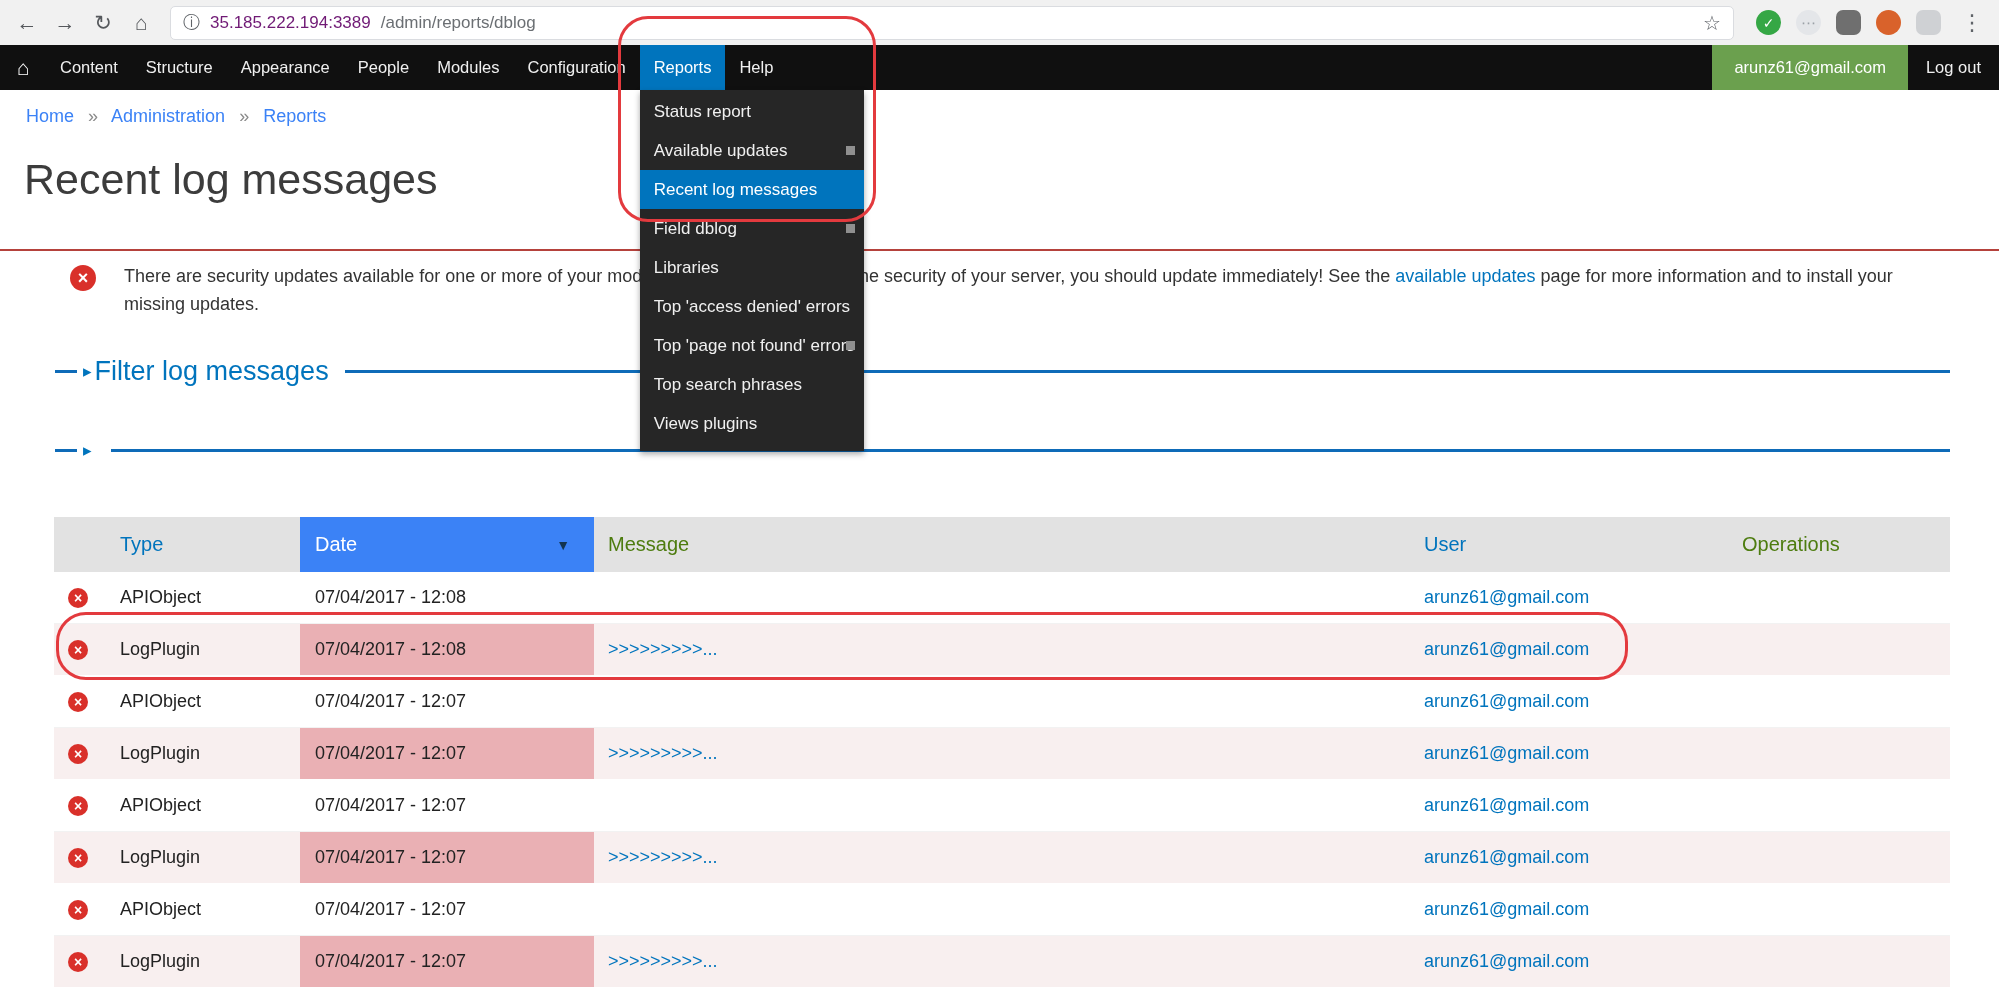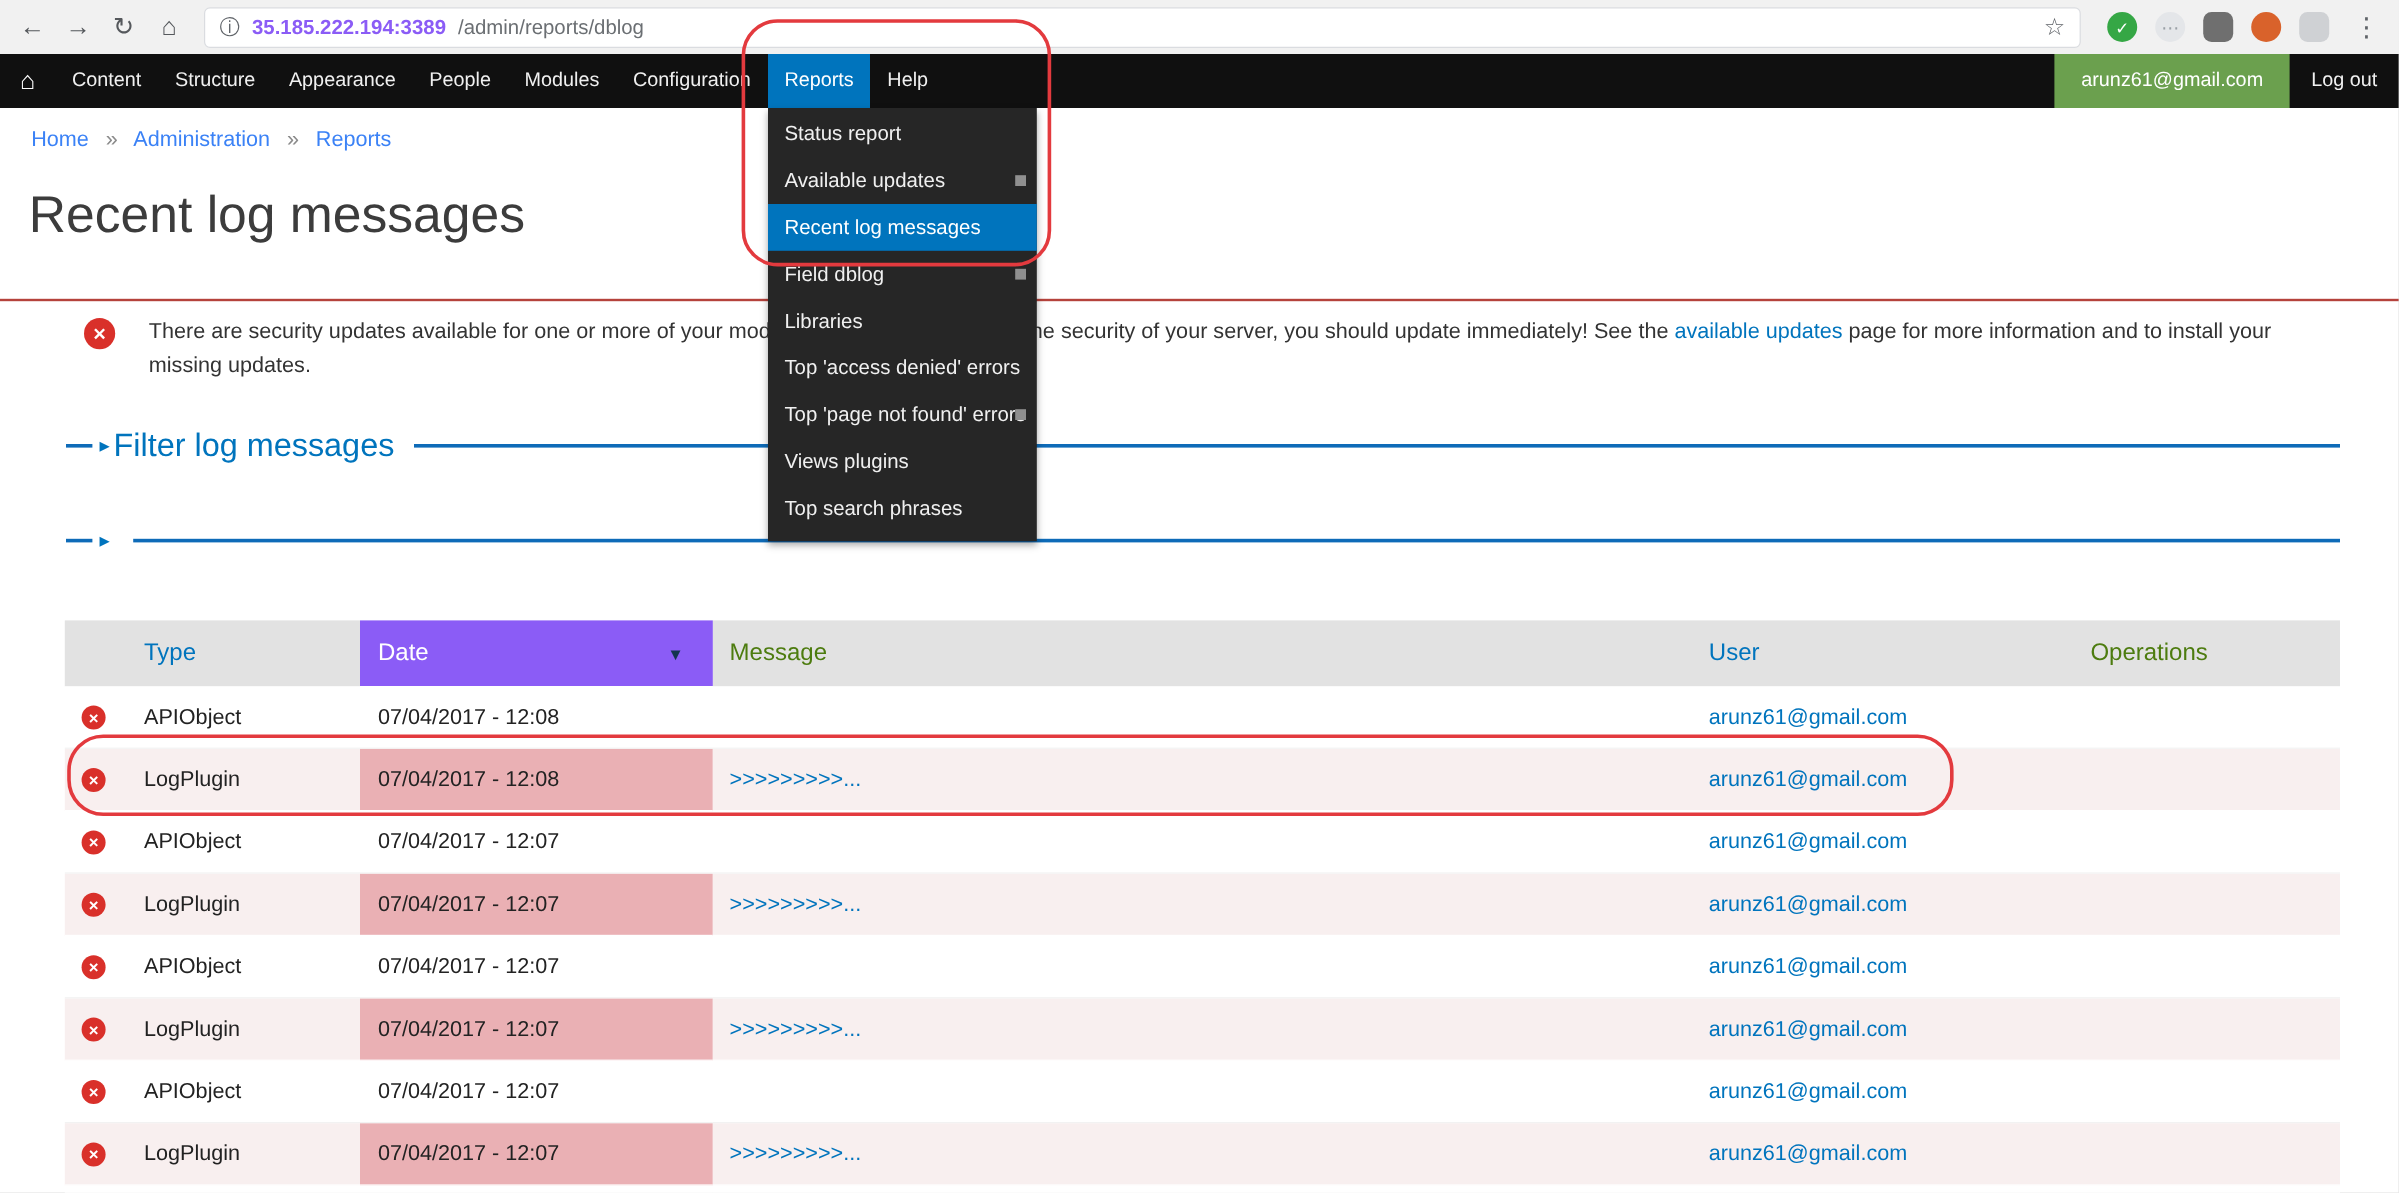--- a/index.html
+++ b/index.html
@@ -7,21 +7,21 @@
   .screen{position:relative;width:1999px;height:994px;overflow:hidden;background:#fff}
 
   
   .browser-bar{position:absolute;top:0;left:0;right:0;height:45px;background:#f1f1f1;
     border-bottom:1px solid #d8d8d8;display:flex;align-items:center;padding:0 10px;gap:4px;z-index:20}
   .nav-ic{width:34px;height:34px;border-radius:50%;display:flex;align-items:center;justify-content:center;
     font-size:21px;color:#55585c;cursor:pointer;flex:none}
   .omnibox{flex:1;height:32px;background:#fff;border:1px solid #dadce0;border-radius:5px;display:flex;
     align-items:center;padding:0 12px;gap:10px;margin:0 8px;font-size:17px;cursor:text;min-width:0}
   .info-ic{color:#5f6368;font-size:17px;flex:none}
-  .url-host{color:#8b5cf6;font-weight:700;white-space:nowrap}
+  .url-host{color:#701a75;font-weight:400;white-space:nowrap}
   .url-path{color:#6b6f73;white-space:nowrap}
   .star-ic{margin-left:auto;color:#5f6368;font-size:20px;cursor:pointer;flex:none}
   .ext-row{display:flex;align-items:center;gap:15px;padding:0 10px;flex:none}
   .ext{width:25px;height:25px;border-radius:50%;display:flex;align-items:center;justify-content:center;
     font-size:14px;color:#fff;cursor:pointer;flex:none}
   .ext-check{background:#35a745}
   .ext-dots{background:#e4e6e9;color:#9aa0a6;font-size:15px}
   .ext-dark{background:#6f6f6f;border-radius:7px}
   .ext-orange{background:#d9622b}
   .ext-gray{background:#cfd1d4;border-radius:7px}
@@ -72,21 +72,21 @@
   th{height:53px;background:#e2e2e2;text-align:left;font-weight:normal;font-size:20px;vertical-align:middle}
   td{height:49px;font-size:18px;color:#222;background:#fff;vertical-align:middle;border-bottom:1px solid #f2f2f2}
   .c-icon{padding-left:14px}
   .c-type{padding-left:10px}
   .c-date{padding-left:15px}
   .c-msg{padding-left:14px}
   .c-user{padding-left:14px}
   .c-ops{padding-left:12px}
   .th-link{color:#0074bd;text-decoration:none;cursor:pointer}
   .th-plain{color:#4d7c0f}
-  .th-date{background:#8b5cf6;color:#fff;position:relative;cursor:pointer}
+  .th-date{background:#3b82f6;color:#fff;position:relative;cursor:pointer}
   .caret{position:absolute;right:24px;top:50%;transform:translateY(-50%);font-size:14px;color:#13344f}
   tr.err-row td{background:#f8efef;border-bottom:1px solid #fff}
   tr.err-row td.c-date{background:#eab0b4}
   td .lnk{font-size:18px}
 
   
   .annot{position:absolute;border:3px solid #e33a3e;z-index:60;pointer-events:none;background:transparent}
   #annot-menu{left:618px;top:16px;width:252px;height:200px;border-radius:30px}
   #annot-row{left:56px;top:612px;width:1566px;height:62px;border-radius:30px}
 </style>
@@ -146,24 +146,24 @@
           <span>Libraries</span>
         </div>
         <div class="menu-item">
           <span>Top 'access denied' errors</span>
         </div>
         <div class="menu-item">
           <span>Top 'page not found' errors</span>
           <span class="m-badge"></span>
         </div>
         <div class="menu-item">
+          <span>Top search phrases</span>
+        </div>
+        <div class="menu-item">
           <span>Views plugins</span>
-        </div>
-        <div class="menu-item">
-          <span>Top search phrases</span>
         </div>
       </div>
     </div>
     <div class="tb-item">Help</div>
     <div class="tb-spacer"></div>
     <div class="tb-account">arunz61@gmail.com</div>
     <div class="tb-logout">Log out</div>
   </div>
 
   <div class="breadcrumb">

